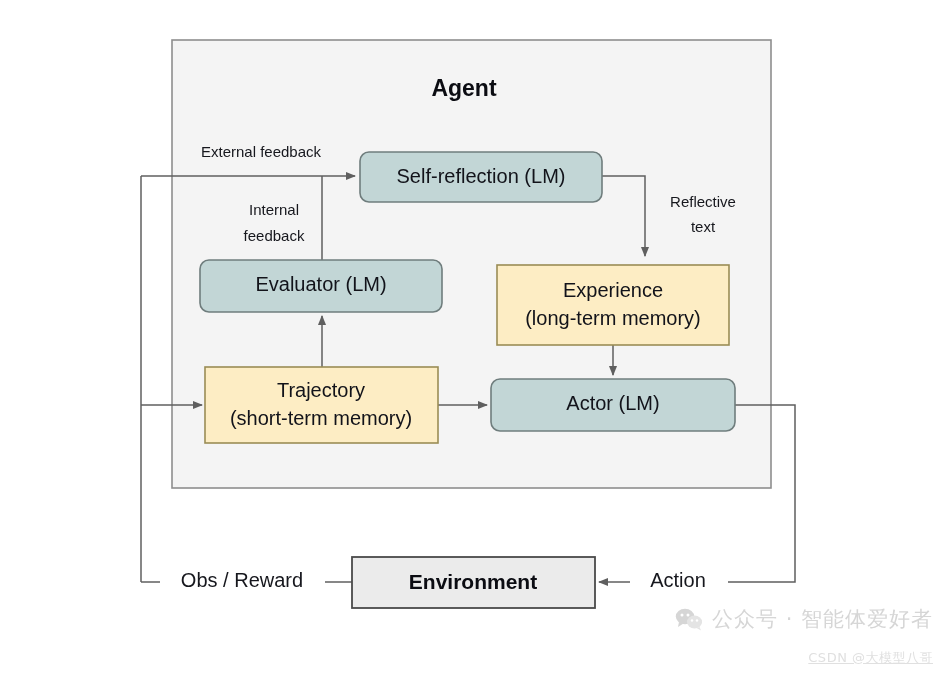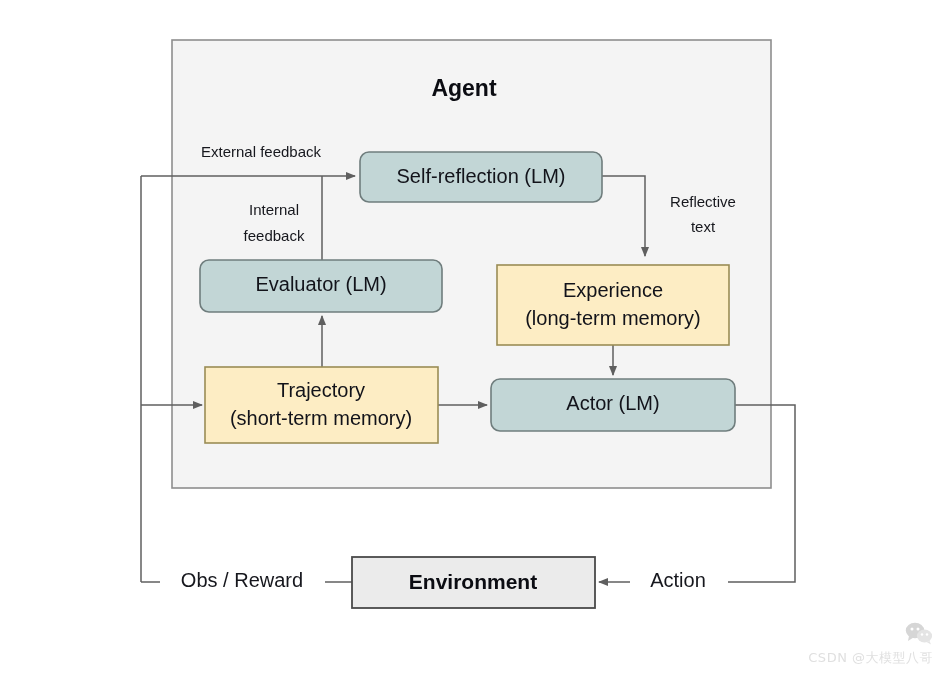--- a/index.html
+++ b/index.html
@@ -61,22 +61,23 @@
     color: #d6d6d6;
     font-size: 21px;
     letter-spacing: 1px;
     font-family: "DejaVu Sans", sans-serif;
     line-height: 1;
   }
   .wm-sub {
     color: #e0e0e0;
     font-size: 13px;
     font-family: "DejaVu Sans", sans-serif;
-    margin-top: 4px;
+    margin-top: 18px;
     letter-spacing: 0.5px;
+    text-decoration: underline;
   }
   .wechat-badge { display: block; }
 </style>
 </head>
 <body>
 
 <div id="canvas">
 
   <svg id="diagram" viewBox="0 0 939 673">
     <defs>
@@ -148,17 +149,18 @@
       <svg class="wechat-badge" width="28" height="24" viewBox="0 0 28 24">
         <ellipse cx="10" cy="9.5" rx="9.2" ry="7.8" fill="#d6d6d6"></ellipse>
         <path d="M 4 15 L 3 20 L 8.5 16.5 Z" fill="#d6d6d6"></path>
         <ellipse cx="19.5" cy="15" rx="7.6" ry="6.4" fill="#e4e4e4"></ellipse>
         <path d="M 24.5 20 L 26 23.5 L 21.5 21 Z" fill="#e4e4e4"></path>
         <circle cx="7" cy="8" r="1.5" fill="#ffffff"></circle>
         <circle cx="13" cy="8" r="1.5" fill="#ffffff"></circle>
         <circle cx="17" cy="13.5" r="1.2" fill="#ffffff"></circle>
         <circle cx="22" cy="13.5" r="1.2" fill="#ffffff"></circle>
       </svg>
+      <span>公众号 · 智能体爱好者</span>
     </div>
     <div class="wm-sub">CSDN @大模型八哥</div>
   </div>
 
 </div>
 
 </body></html>

